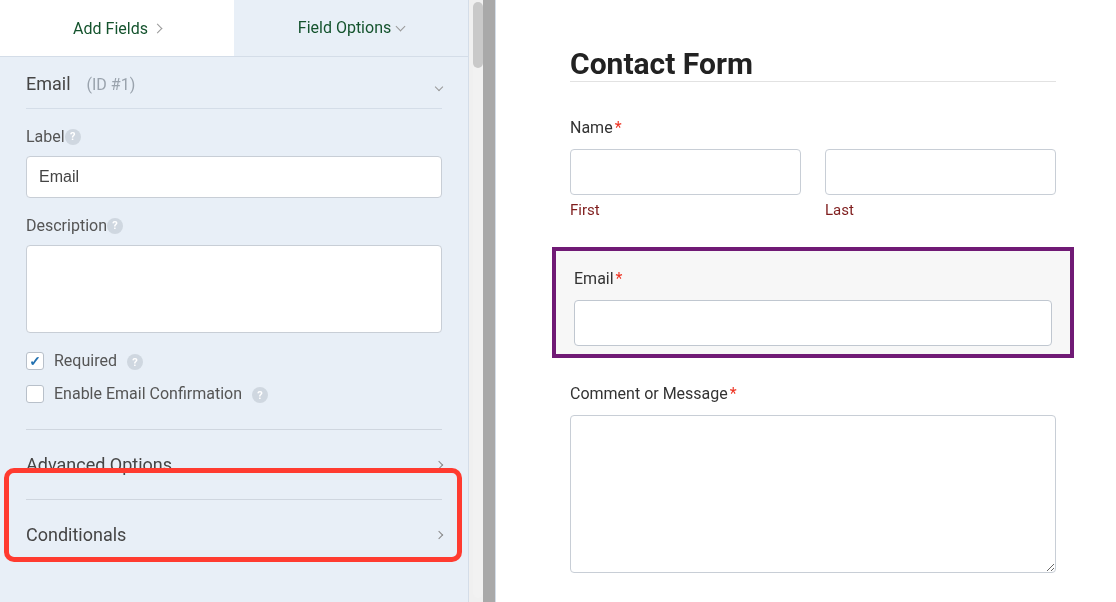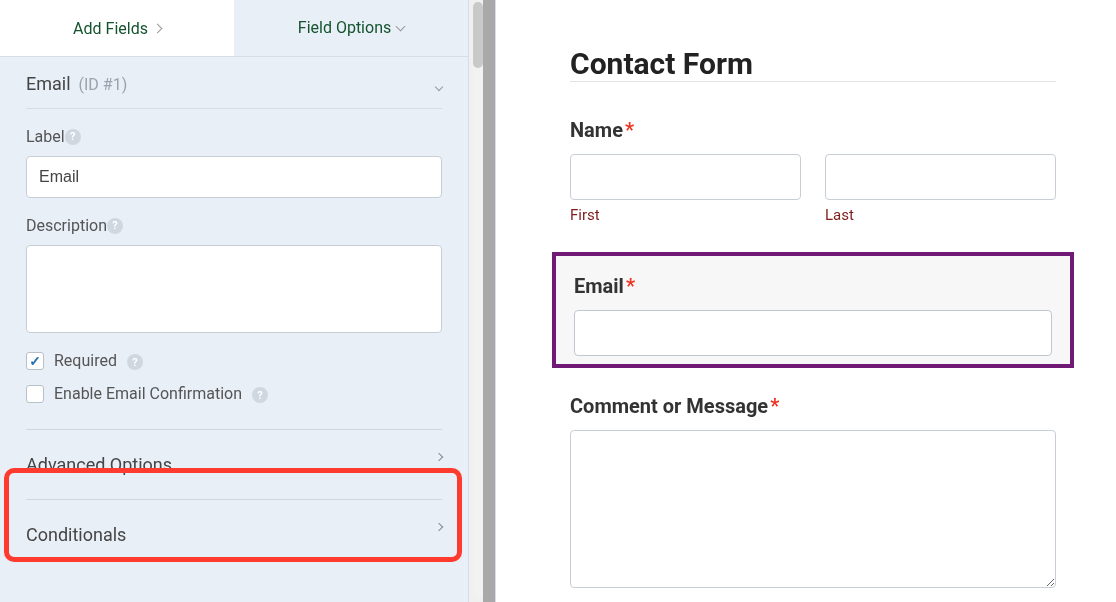--- a/index.html
+++ b/index.html
@@ -91,21 +91,21 @@
       justify-content: space-between;
       cursor: pointer;
     }
     .field-title {
       font-size: 18px;
       color: #454545;
     }
     .field-id {
       color: #9aa3ad;
       font-size: 16px;
-      margin-left: 4px;
+      margin-left: 12px;
     }
     .field-caret {
       color: #555;
     }
     .opt-group {
       padding: 18px 26px 0 26px;
     }
     .opt-label {
       color: #555;
       font-size: 16px;
@@ -169,21 +169,21 @@
     }
     .checkbox.checked::before {
       content: '✓';
       font-weight: bold;
     }
     .section-row {
       margin: 0 26px;
       padding: 24px 0;
       border-top: 1px solid #cfd6df;
       display: flex;
-      align-items: flex-start;
+      align-items: center;
       justify-content: space-between;
       color: #454545;
       font-size: 18px;
       cursor: pointer;
     }
     .section-row.first {
       margin-top: 26px;
     }
     .section-row .chevron {
       border-color: #888;
@@ -242,22 +242,22 @@
     .form-title {
       font-size: 30px;
       font-weight: 700;
       color: #222;
     }
     .title-underline {
       border-top: 1px solid #e2e2e2;
       margin-bottom: 36px;
     }
     .field-label {
-      font-size: 20px;
-      font-weight: 700;
+      font-size: 16px;
+      font-weight: 400;
       color: #333;
       margin-bottom: 12px;
     }
     .req-star {
       color: #e32;
       margin-left: 2px;
     }
     .name-row {
       display: flex;
       gap: 24px;

